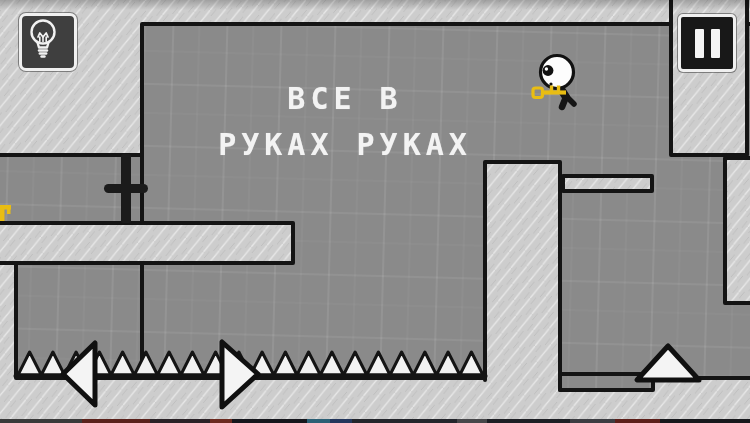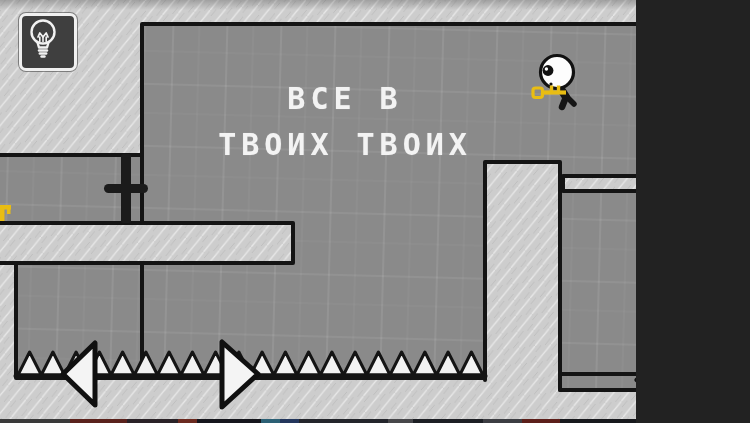--- a/index.html
+++ b/index.html
@@ -1,17 +1,17 @@
 <!DOCTYPE html>
 <html style="--play-area-gray: #8a8a8a; --wall-light-gray: #cdcdcd; --outline-black: #141414; --spike-white: #f2f2f2; --key-gold: #e9bd13; --text-white: #f3f3f3; --button-dark: #3f3f3f; --pause-dark: #181818; --button-border-white: #f0f0f0;"><head>
 <meta charset="utf-8">
 <style>
   html,body{margin:0;padding:0;background:#222;}
   .stage{
-    position:relative;width:636px;height:423px;overflow:hidden;
+    position:relative;width:750px;height:423px;overflow:hidden;
     font-family:"DejaVu Sans Mono","Liberation Mono",monospace;
     background:#cdcdcd;
   }
   .stage svg{position:absolute;left:0;top:0;display:block;}
   
   .top-shade{position:absolute;left:0;top:0;width:100%;height:10px;
     background:linear-gradient(to bottom,rgba(0,0,0,.22),rgba(0,0,0,0));pointer-events:none;}
   
   .message{
     position:absolute;left:140px;top:76px;width:410px;text-align:center;
@@ -115,21 +115,21 @@
     <g stroke="#e9bd13" fill="none">
       <rect x="533" y="88" width="9.5" height="9.5" rx="2.5" stroke-width="3.2"></rect>
       <line x1="542" y1="92.5" x2="566" y2="92.5" stroke-width="4.2"></line>
       <line x1="551.5" y1="92" x2="551.5" y2="85.5" stroke-width="3.4"></line>
       <line x1="558.5" y1="92" x2="558.5" y2="85.5" stroke-width="3.4"></line>
     </g>
   </svg>
 
   <div class="message">
     <div>ВСЕ В</div>
-    <div>ТВОИХ ТВОИХ</div>
+    <div>РУКАХ РУКАХ</div>
   </div>
 
   <button class="hud-btn hint-btn">
     <svg width="42" height="46" viewBox="0 0 42 46" fill="none" stroke="#f2f2f2" stroke-width="2.4" stroke-linecap="round" stroke-linejoin="round">
       <circle cx="21" cy="16" r="11.5"></circle>
       <path d="M16,21 l1.8,-4 l3.2,4 l3.2,-4 l1.8,4" stroke-width="1.8"></path>
       <path d="M17.8,21 v4.5 M21,21 v4.5 M24.2,21 v4.5" stroke-width="1.6"></path>
       <path d="M15.5,26.5 L17,31.5 H25 L26.5,26.5"></path>
       <path d="M17,34.5 H25"></path>
       <path d="M17.8,37.5 H24.2"></path>

